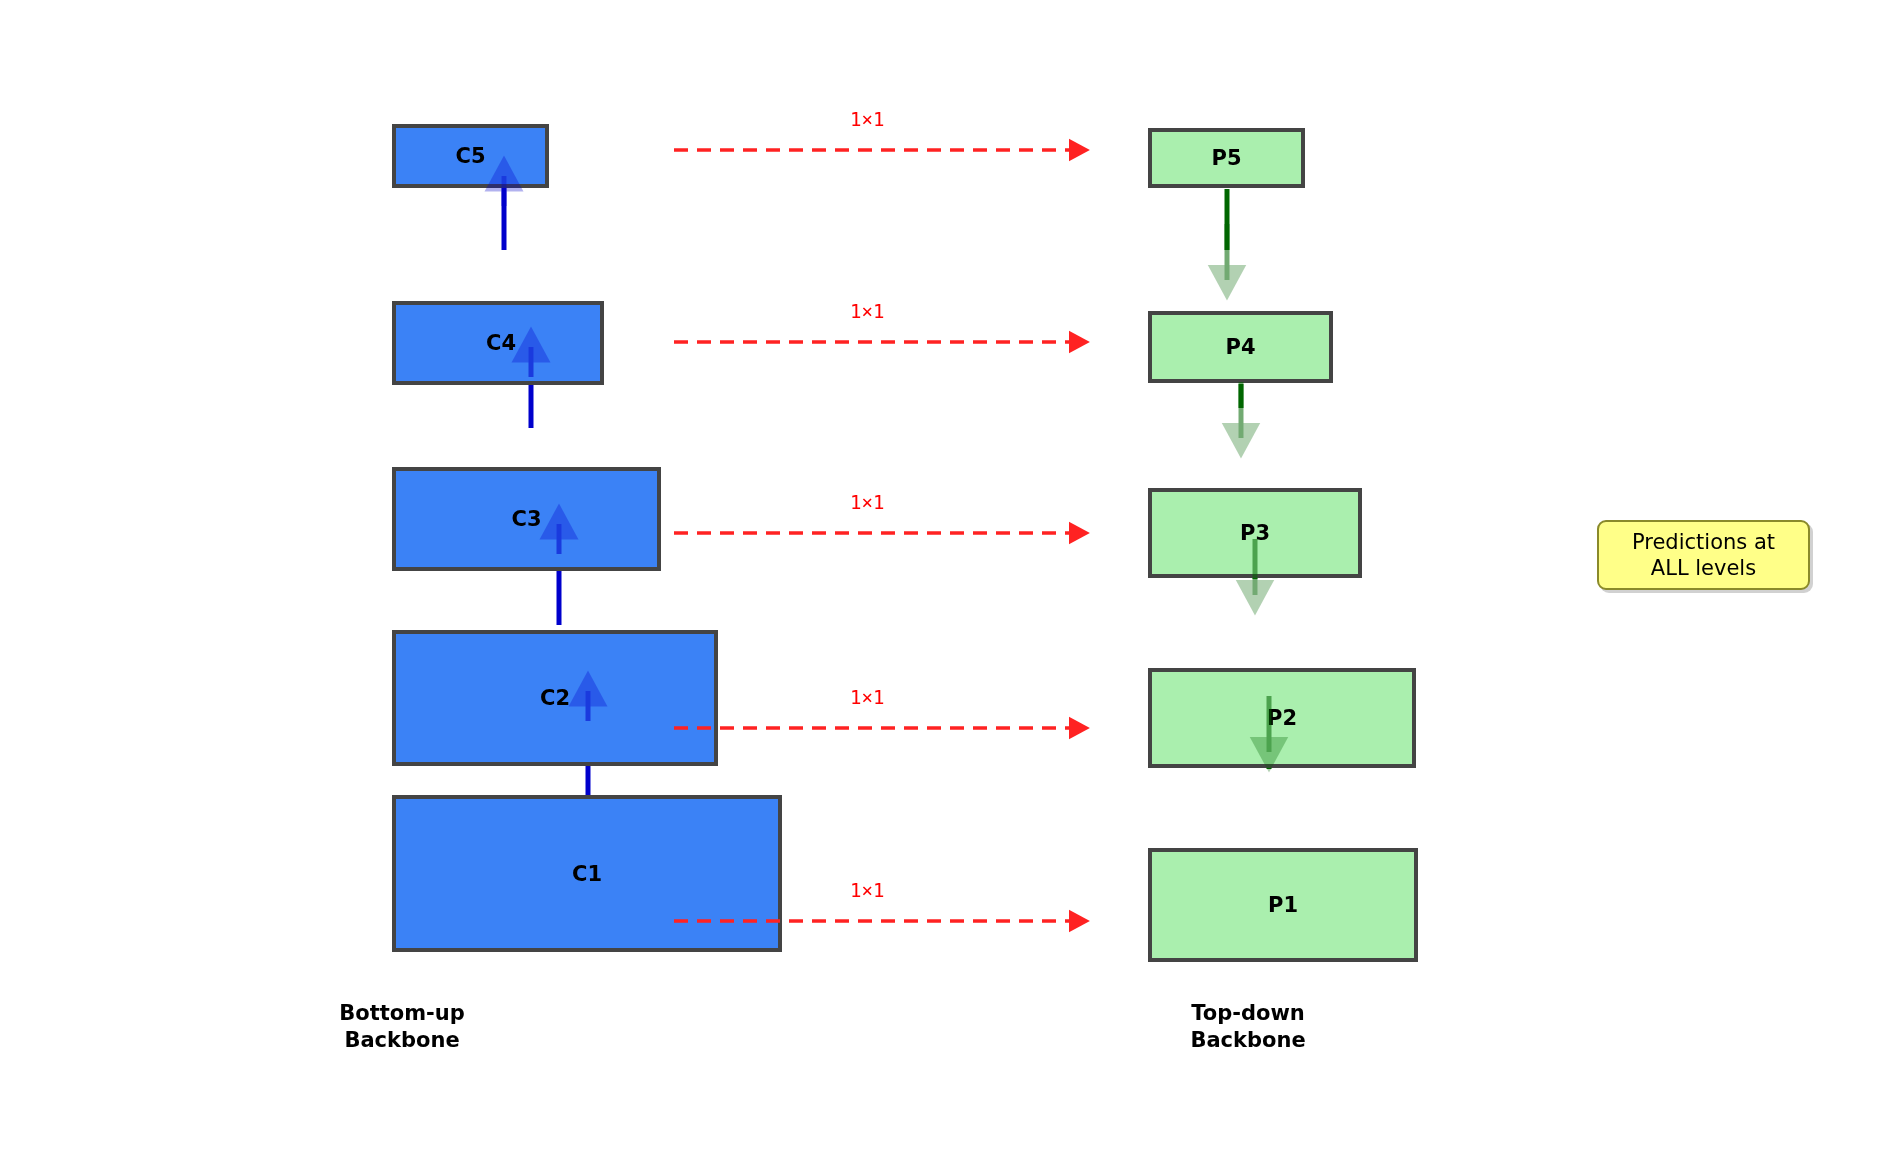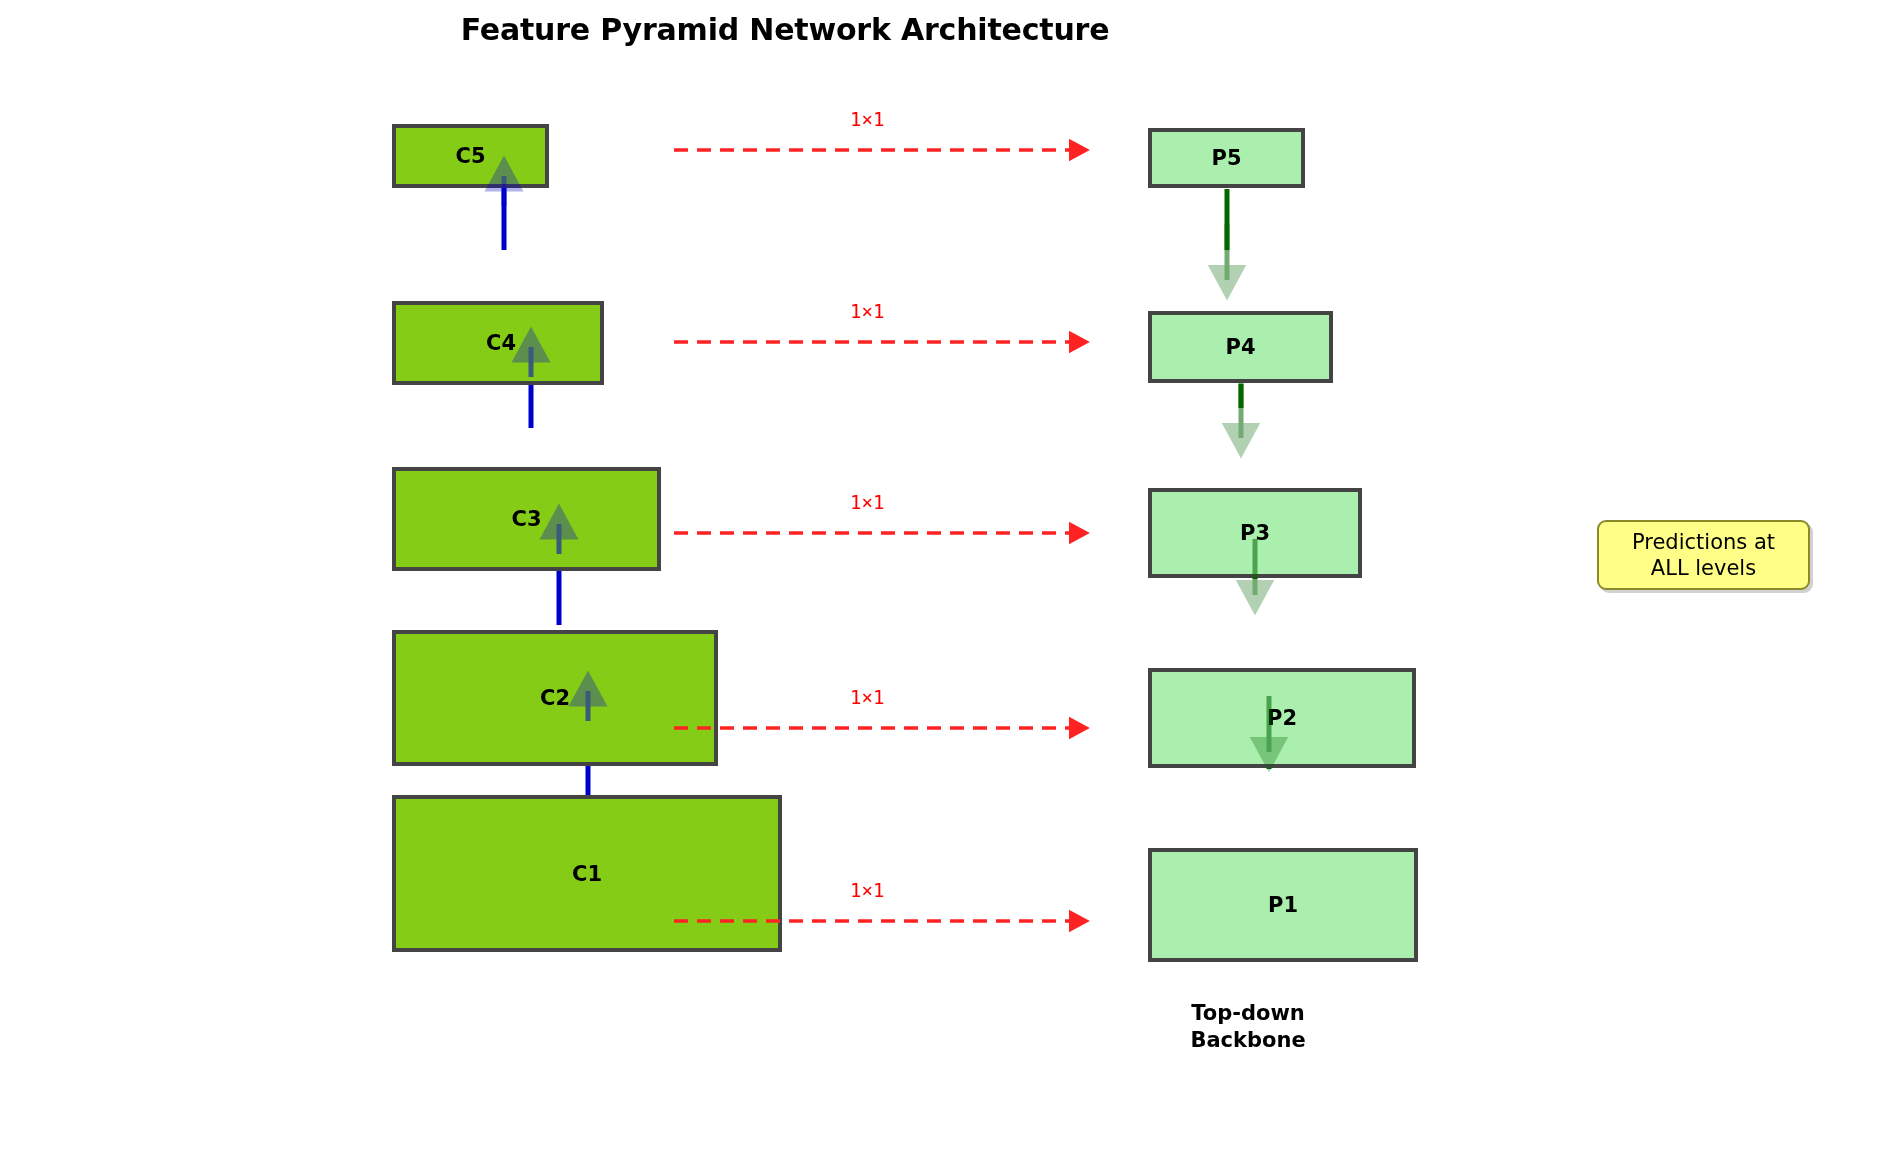--- a/index.html
+++ b/index.html
@@ -41,21 +41,21 @@
     display: flex;
     align-items: center;
     justify-content: center;
     font-family: "DejaVu Sans", sans-serif;
     font-weight: bold;
     font-size: 21px;
     color: #000000;
     z-index: 3;
   }
   .node.c {
-    background: #84cc16;
+    background: #3b82f6;
   }
   .node.p {
     background: #aaefae;
   }
   .axis-label {
     position: absolute;
     text-align: center;
     font-family: "DejaVu Sans", sans-serif;
     font-weight: bold;
     font-size: 21px;
@@ -96,21 +96,20 @@
     overflow: visible;
   }
   svg.under { z-index: 2; }
   svg.over  { z-index: 5; }
 </style>
 </head>
 <body>
 
 <div id="canvas">
 
-  <div id="title"><span class="inner">Feature Pyramid Network Architecture</span></div>
 
   <svg class="overlay under" viewBox="0 0 1900 1160">
     <defs>
       <marker id="ah-blue" markerWidth="9" markerHeight="9" refX="3.1" refY="4.5" orient="auto" markerUnits="strokeWidth">
         <path d="M0,0.6 L0,8.4 L7.2,4.5 z" fill="#0000cc"></path>
       </marker>
       <marker id="ah-green" markerWidth="9" markerHeight="9" refX="3.1" refY="4.5" orient="auto" markerUnits="strokeWidth">
         <path d="M0,0.6 L0,8.4 L7.2,4.5 z" fill="#006600"></path>
       </marker>
       <marker id="ah-red" markerWidth="7.5" markerHeight="7.5" refX="2.6" refY="3.75" orient="auto" markerUnits="strokeWidth">
@@ -204,19 +203,21 @@
   </svg>
 
   <div id="conv-labels">
       <div class="conv-label" style="left: 850px; top: 108px;">1×1</div>
       <div class="conv-label" style="left: 850px; top: 300px;">1×1</div>
       <div class="conv-label" style="left: 850px; top: 491px;">1×1</div>
       <div class="conv-label" style="left: 850px; top: 686px;">1×1</div>
       <div class="conv-label" style="left: 850px; top: 879px;">1×1</div>
     </div>
 
+  <div class="axis-label" id="cap-backbone" style="left: 272px; top: 1000px; width: 260px;">Bottom-up
+Backbone</div>
   <div class="axis-label" id="cap-features" style="left: 1118px; top: 1000px; width: 260px;">Top-down
 Backbone</div>
 
   <div class="annot" id="annotation" style="left: 1597px; top: 512px; width: 213px; min-height: 70px;">Predictions at
 ALL levels</div>
 
 </div>
 
 </body></html>

